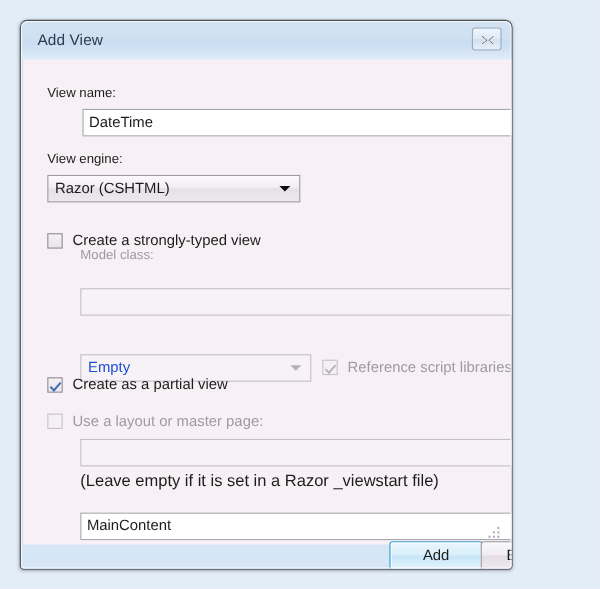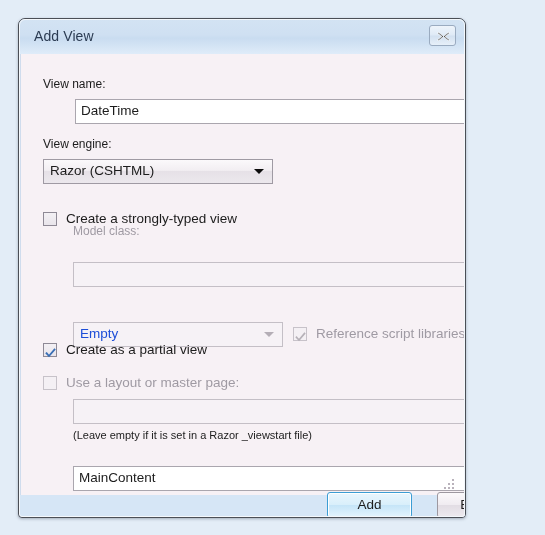--- a/index.html
+++ b/index.html
@@ -214,21 +214,21 @@
     background: linear-gradient(to bottom, #eaf6fd 0%, #d9effb 48%, #c6e5f8 52%, #e3f4fd 100%);
     box-shadow: inset 0 0 0 1px #ffffff;
   }
   #cancel-button {
     border: 1px solid #9d98a0;
     background: linear-gradient(to bottom, #fbf9fb 0%, #f0ecf1 48%, #e2dde4 52%, #eeeaef 100%);
   }
 
   .helper-text {
     position: absolute;
-    font-size: 11px;
+    font-size: 15px;
     color: #1c1c1c;
     white-space: nowrap;
   }
 </style>
 </head>
 <body>
 
 <div id="dialog-window">
 
   <div id="title-bar">
@@ -302,21 +302,21 @@
     </div>
 
     <div class="helper-text" style="left:52px; top:375px;">(Leave empty if it is set in a Razor _viewstart file)</div>
 
     <div class="textbox" style="left:52px; top:412px; width:432px; height:25px;">MainContent</div>
 
   </div>
 
   <div id="dialog-footer-strip"></div>
 
-  <div class="dlg-button" id="add-button" style="left:308px; top:473px; width:85px;">Add</div>
+  <div class="dlg-button" id="add-button" style="left:335px; top:473px; width:85px;">Add</div>
   <div class="dlg-button" id="cancel-button" style="left:418px; top:473px; width:85px;">Empty</div>
 
   <div id="resize-grip">
     <i style="left:9px; top:0px;"></i>
     <i style="left:9px; top:4px;"></i>
       <i style="left:5px; top:4px;"></i>
     <i style="left:9px; top:8px;"></i>
       <i style="left:5px; top:8px;"></i>
       <i style="left:1px; top:8px;"></i>
   </div>

